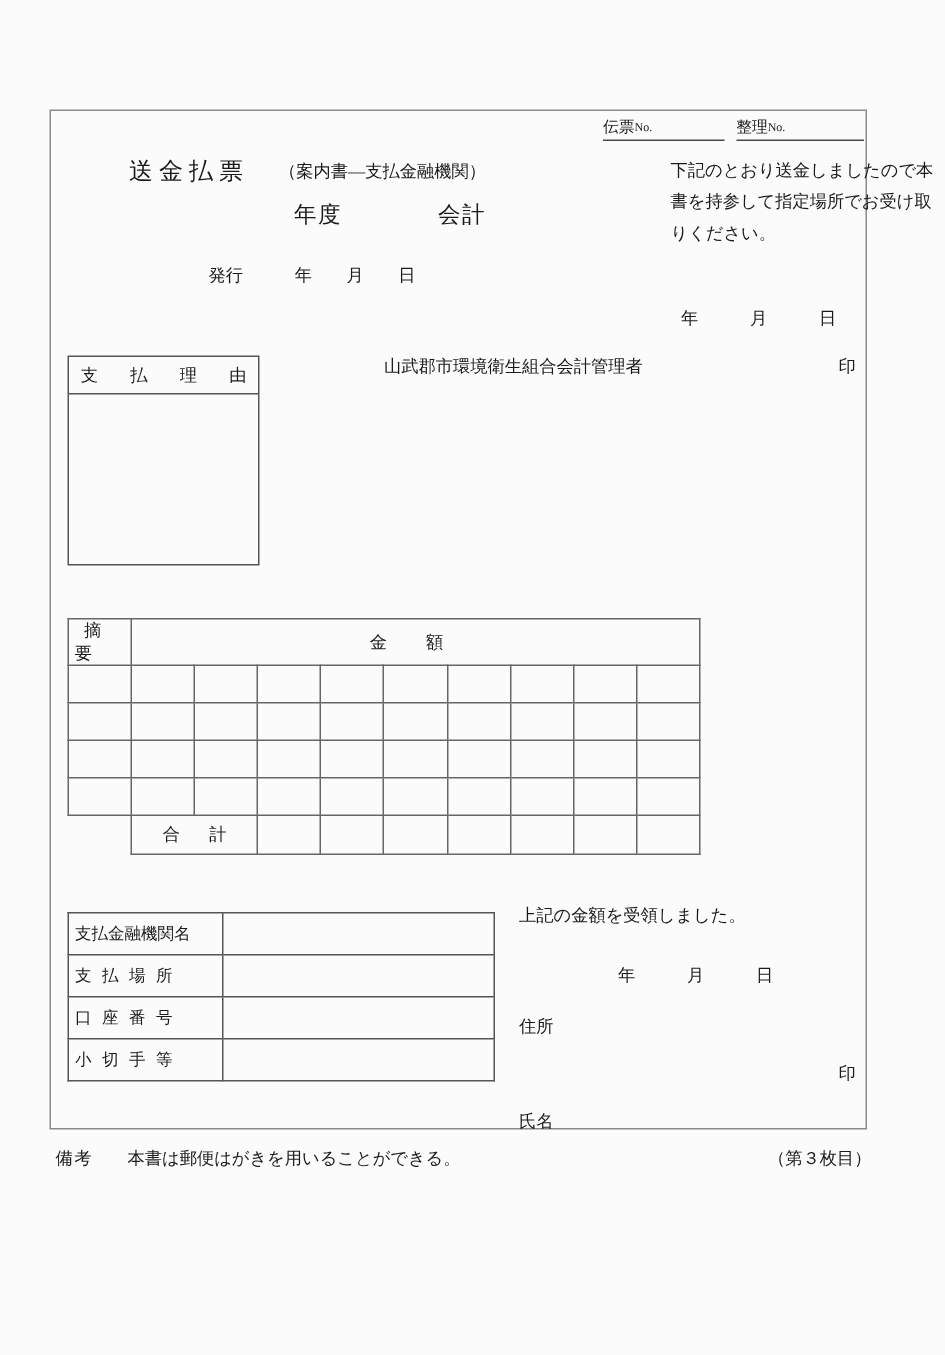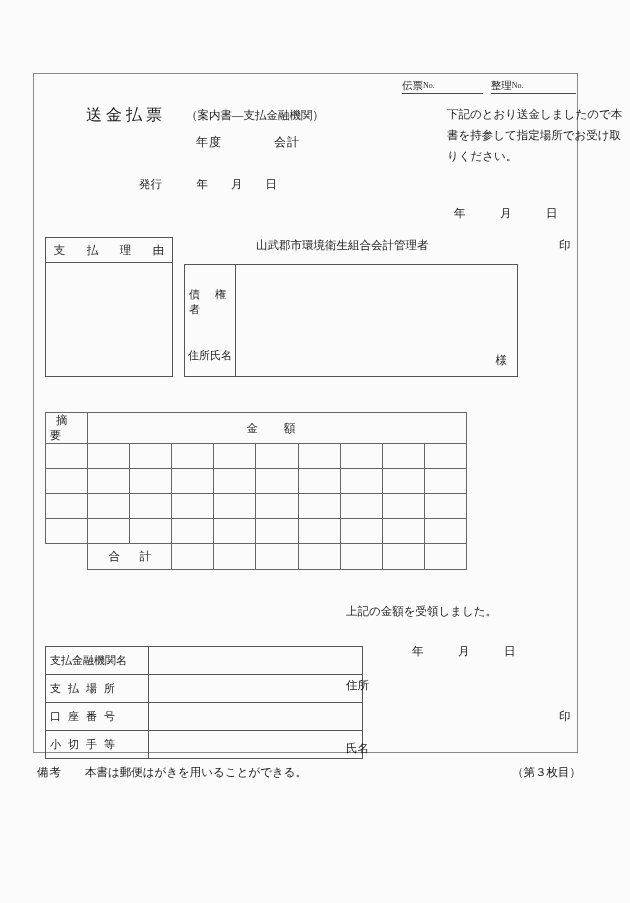--- a/index.html
+++ b/index.html
@@ -49,23 +49,22 @@
     font-size: 16px;
     letter-spacing: 4px;
     font-weight: 400;
   }
   .title-sub {
     left: 152px; top: 36px;
     font-size: 11.5px;
   }
   .fy-line {
     left: 162px; top: 63px;
-    font-size: 12px;
+    font-size: 15px;
     letter-spacing: 1px;
-    font-family: Liberation Mono, monospace;
   }
   .issue-line {
     left: 105px; top: 105px;
     font-size: 11.5px;
   }
 
   
   .no-row {
     left: 368px; top: 7px;
     font-size: 10.5px;
@@ -199,22 +198,22 @@
     font-size: 11.5px;
     text-align: center;
     letter-spacing: 4px;
     padding-left: 4px !important;
     height: 25px;
   }
 
   
   .bank-table {
     position: absolute;
-    left: 11px; top: 572px;
-    width: 318px;
+    left: 11px; top: 534px;
+    width: 285px;
     border-collapse: collapse;
     table-layout: fixed;
     border-radius: 21px;
   }
   .bank-table td {
     border: 1px solid #555;
     height: 27px;
     padding: 0 0 0 4px;
     font-size: 11px;
   }
@@ -284,29 +283,20 @@
     <div class="t jp notice-date">年　　　月　　　日</div>
 
     <div class="reason-box">
       <div class="reason-head jp">支　払　理　由</div>
       <div class="reason-body"></div>
     </div>
 
     <div class="t jp org-line">山武郡市環境衛生組合会計管理者</div>
     <div class="t jp org-seal">印</div>
 
-    <div class="creditor-box">
-      <div class="creditor-labels">
-        <div class="cl-1 jp">債　権　者</div>
-        <div class="cl-2 jp">住所氏名</div>
-      </div>
-      <div class="creditor-field">
-        <span class="sama jp">様</span>
-      </div>
-    </div>
 
     <table class="amt-table">
       <tbody>
         <tr class="hdr">
           <td class="th-desc jp"><span>摘要</span></td>
           <td class="th-amt jp" colspan="9"><span>金額</span></td>
         </tr>
         <tr class="row">
           <td class="desc-cell"></td>
           <td class="digit"></td>

